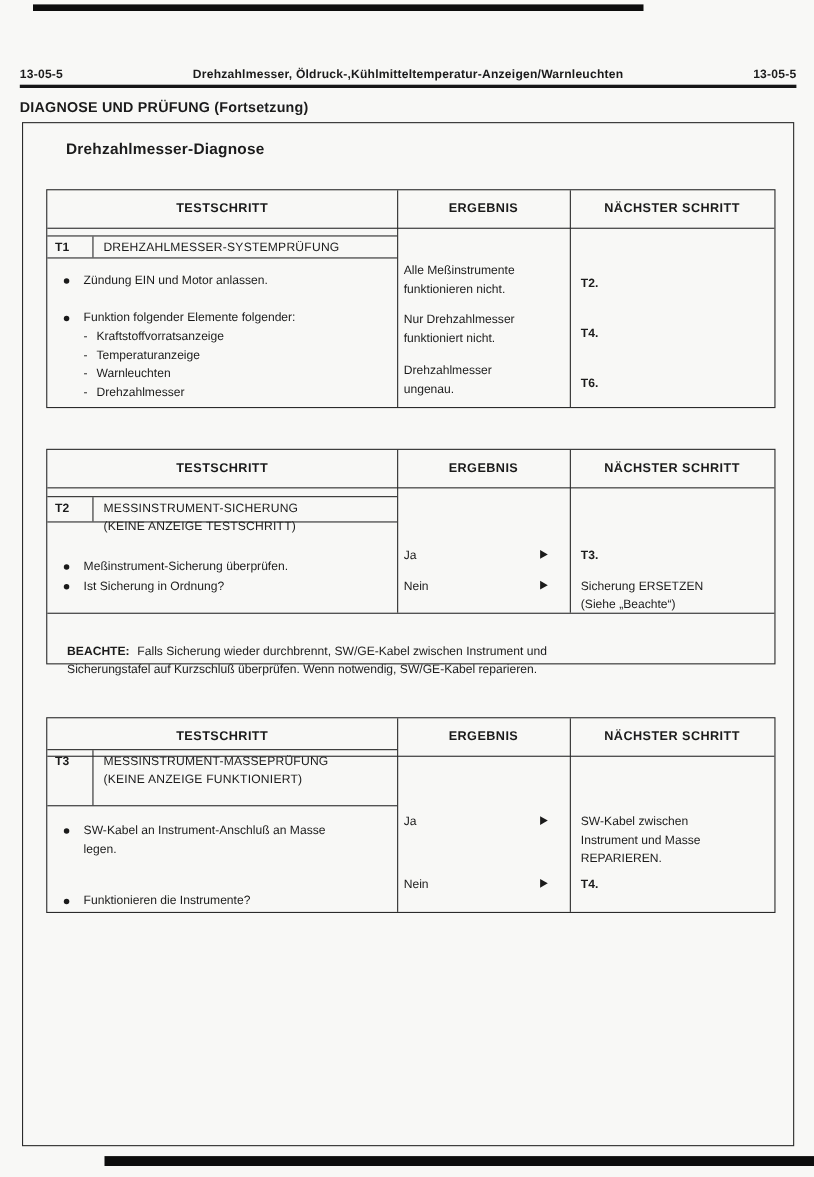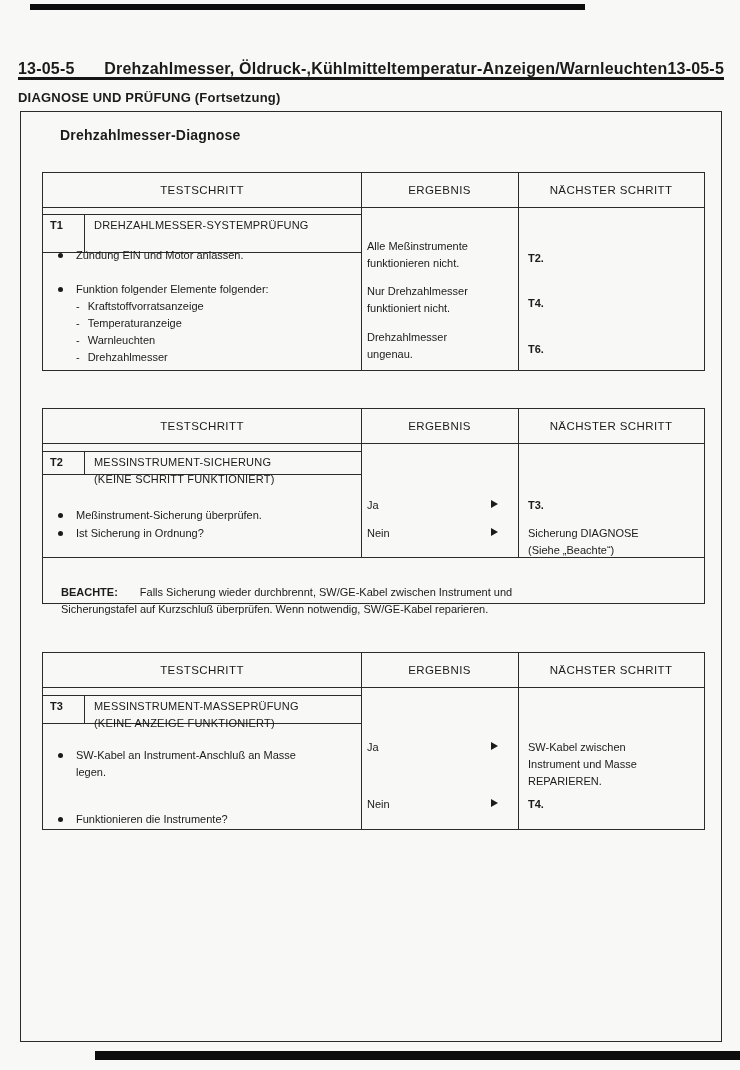--- a/index.html
+++ b/index.html
@@ -6,55 +6,55 @@
   body{
     width:740px;height:1070px;position:relative;overflow:hidden;
     background:#f8f8f6;color:#1b1b1b;
     font-family:"Liberation Sans","DejaVu Sans",sans-serif;
     font-size:11px;line-height:17px;
     -webkit-font-smoothing:antialiased;
   }
   .bar-top{position:absolute;left:30px;top:4px;width:555px;height:6px;background:#0d0d0d}
   .bar-bottom{position:absolute;left:95px;top:1051px;width:645px;height:9px;background:#0d0d0d}
 
-  .phead{position:absolute;left:18px;top:60px;width:706px;display:flex;align-items:baseline;font-weight:bold;font-size:16px;letter-spacing:.2px}
-  .phead .ptitle{flex:1;text-align:right}
+  .phead{position:absolute;left:18px;top:60px;width:706px;display:flex;align-items:baseline;font-weight:bold;font-size:11px;letter-spacing:.2px}
+  .phead .ptitle{flex:1;text-align:center}
   .hrule{position:absolute;left:18px;top:77px;width:706px;height:3px;background:#161616}
   .sectitle{position:absolute;left:18px;top:89px;font-size:13px;font-weight:bold;letter-spacing:.2px}
 
   .obox{position:absolute;left:20px;top:111px;width:702px;height:931px;border:1px solid #2b2b2b;box-sizing:border-box}
   .btitle{position:absolute;left:60px;top:127px;font-size:14px;font-weight:bold;letter-spacing:.2px}
 
   .dtable{position:absolute;left:42px;width:663px;border:1px solid #2b2b2b;box-sizing:border-box;background:transparent}
   .cdiv{position:absolute;top:0;bottom:0;width:1px;background:#2b2b2b}
   .cdiv.a{left:318px}
   .cdiv.b{left:475px}
   .dtable.t2 .cdiv{bottom:auto;height:148px}
 
   .thead{position:absolute;top:0;left:0;right:0;height:35px;border-bottom:1px solid #2b2b2b;display:flex;box-sizing:border-box}
-  .th{display:flex;align-items:center;justify-content:center;font-weight:normal;font-size:11.5px;letter-spacing:.4px}
+  .th{display:flex;align-items:center;justify-content:center;font-weight:bold;font-size:11.5px;letter-spacing:.4px}
   .th.c1{width:318px}.th.c2{width:157px}.th.c3{flex:1}
 
   .steprow{position:absolute;left:0;width:318px;border-top:1px solid #2b2b2b;border-bottom:1px solid #2b2b2b;display:flex;box-sizing:border-box}
   .sid{width:42px;border-right:1px solid #2b2b2b;box-sizing:border-box;font-weight:bold;padding:2px 0 0 7px}
   .stl{flex:1;padding:2px 4px 0 9px;white-space:pre-line;letter-spacing:.2px}
 
   .brow{position:absolute;left:15px;width:296px;display:flex}
   .dot{flex:0 0 5px;width:5px;height:5px;border-radius:50%;background:#1b1b1b;margin:6px 13px 0 0}
   .btxt{white-space:pre-line}
   .srow{position:absolute;left:33px;width:280px;display:flex}
   .dash{margin-right:8px}
 
   .rtext{position:absolute;left:324px;width:130px;white-space:pre-line}
   .ntext{position:absolute;left:485px;width:172px;white-space:pre-line}
   .bold{font-weight:bold}
   .arr{position:absolute;left:448px;width:0;height:0;border-left:7px solid #1b1b1b;border-top:4.5px solid transparent;border-bottom:4.5px solid transparent}
 
   .noterow{position:absolute;left:0;right:0;top:148px;bottom:0;border-top:1px solid #2b2b2b;padding:9px 20px 0 18px;white-space:pre-line;box-sizing:border-box}
-  .nlabel{font-weight:bold;margin-right:22px}
+  .nlabel{font-weight:bold;margin-right:7px}
 </style>
 </head>
 <body>
 
 <div class="page">
 
   <div class="bar-top"></div>
   <div class="bar-bottom"></div>
 
   <div class="phead">
@@ -70,21 +70,21 @@
   <div class="btitle">Drehzahlmesser-Diagnose</div>
 
   <div class="dtable t1" style="top:172px;height:199px">
     <div class="cdiv a"></div>
     <div class="cdiv b"></div>
     <div class="thead">
       <div class="th c1">TESTSCHRITT</div>
       <div class="th c2">ERGEBNIS</div>
       <div class="th c3">NÄCHSTER SCHRITT</div>
     </div>
-    <div class="steprow" style="top:41px;height:39px">
+    <div class="steprow" style="top:41px;height:21px">
       <div class="sid">T1</div>
       <div class="stl">DREHZAHLMESSER-SYSTEMPRÜFUNG</div>
     </div>
 
     <div class="brow" style="top:74px">
       <span class="dot"></span>
       <span class="btxt">Zündung EIN und Motor anlassen.</span>
     </div>
     <div class="brow" style="top:108px">
       <span class="dot"></span>
@@ -122,56 +122,56 @@
     <div class="cdiv a"></div>
     <div class="cdiv b"></div>
     <div class="thead">
       <div class="th c1">TESTSCHRITT</div>
       <div class="th c2">ERGEBNIS</div>
       <div class="th c3">NÄCHSTER SCHRITT</div>
     </div>
     <div class="steprow" style="top:42px;height:24px">
       <div class="sid">T2</div>
       <div class="stl">MESSINSTRUMENT-SICHERUNG
-(KEINE SCHRITT FUNKTIONIERT)</div>
+(KEINE ANZEIGE TESTSCHRITT)</div>
     </div>
 
     <div class="brow" style="top:116px">
       <span class="dot"></span>
       <span class="btxt">Ist Sicherung in Ordnung?</span>
     </div>
     <div class="brow" style="top:98px">
       <span class="dot"></span>
       <span class="btxt">Meßinstrument-Sicherung überprüfen.</span>
     </div>
 
     <div class="rtext" style="top:88px">Ja</div>
     <div class="arr" style="top:91px"></div>
     <div class="ntext bold" style="top:88px">T3.</div>
 
     <div class="rtext" style="top:116px">Nein</div>
     <div class="arr" style="top:119px"></div>
-    <div class="ntext" style="top:116px">Sicherung DIAGNOSE
+    <div class="ntext" style="top:116px">Sicherung ERSETZEN
 (Siehe „Beachte“)</div>
 
     <div class="noterow">
       <span class="nlabel">BEACHTE:</span><span>Falls Sicherung wieder durchbrennt, SW/GE-Kabel zwischen Instrument und
 Sicherungstafel auf Kurzschluß überprüfen. Wenn notwendig, SW/GE-Kabel reparieren.</span>
     </div>
   </div>
 
   <div class="dtable t3" style="top:652px;height:178px">
     <div class="cdiv a"></div>
     <div class="cdiv b"></div>
     <div class="thead">
       <div class="th c1">TESTSCHRITT</div>
       <div class="th c2">ERGEBNIS</div>
       <div class="th c3">NÄCHSTER SCHRITT</div>
     </div>
-    <div class="steprow" style="top:42px;height:29px">
+    <div class="steprow" style="top:28px;height:52px">
       <div class="sid">T3</div>
       <div class="stl">MESSINSTRUMENT-MASSEPRÜFUNG
 (KEINE ANZEIGE FUNKTIONIERT)</div>
     </div>
 
     <div class="brow" style="top:94px">
       <span class="dot"></span>
       <span class="btxt">SW-Kabel an Instrument-Anschluß an Masse
 legen.</span>
     </div>

